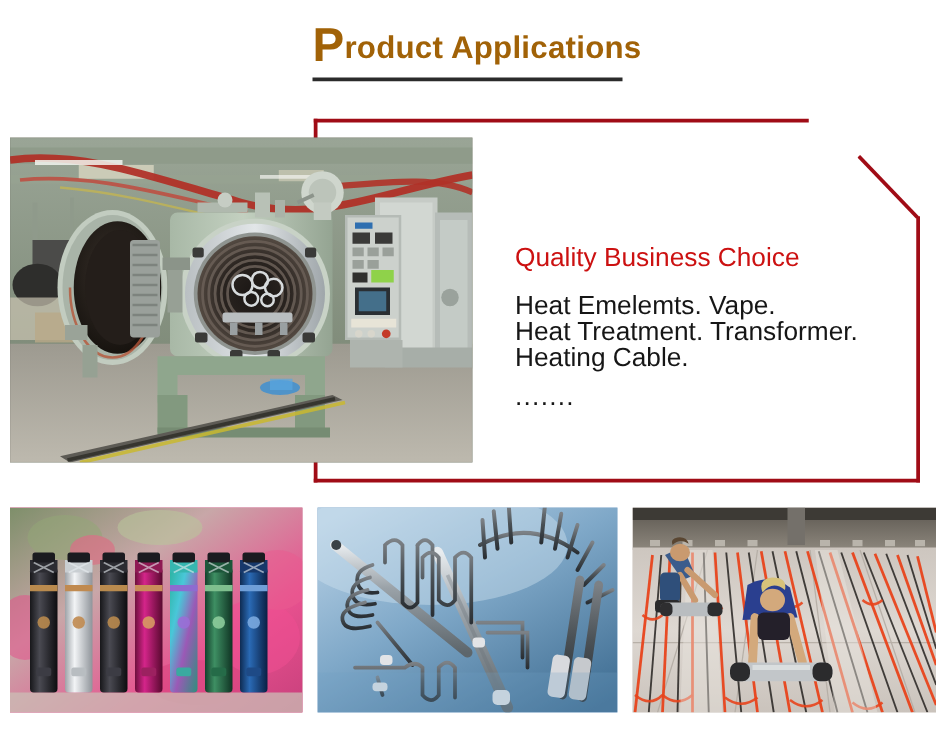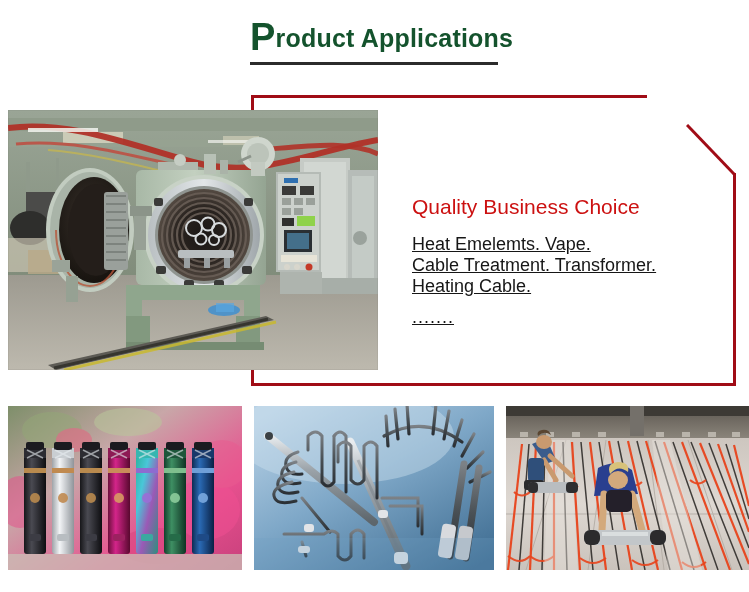--- a/index.html
+++ b/index.html
@@ -21,21 +21,21 @@
     position: absolute;
     left: 0;
     top: 0;
     width: 749px;
     height: 90px;
   }
   #page-title {
     position: absolute;
     left: 250px;
     top: 18px;
-    color: #14532d;
+    color: #a16207;
     font-weight: bold;
     letter-spacing: 0.2px;
     white-space: nowrap;
   }
   #page-title .cap {
     font-size: 38px;
     line-height: 38px;
     vertical-align: -3px;
   }
   #page-title .rest {
@@ -114,23 +114,22 @@
   }
   #hero-headline {
     color: #cc1111;
     font-size: 21px;
     line-height: 30px;
     white-space: nowrap;
   }
   #hero-bullets {
     margin-top: 12px;
     color: #161616;
-    font-size: 18px;
+    font-size: 21px;
     line-height: 21px;
-    text-decoration: underline;
   }
   #hero-bullets .bullet-line { white-space: nowrap; }
   #hero-bullets .bullet-ellipsis {
     margin-top: 10px;
     letter-spacing: 1px;
   }
 
   
   #thumbnail-strip {
     position: absolute;
@@ -336,21 +335,21 @@
     <rect x="208" y="193" width="18" height="9" fill="#5aa6e0" opacity="0.7"></rect>
 
     <rect x="0" y="0" width="370" height="260" fill="none" stroke="#6f6f6a" stroke-width="1" opacity="0.25"></rect>
   </svg>
 </div>
 
 <div id="hero-text">
   <div id="hero-headline">Quality Business Choice</div>
   <div id="hero-bullets">
     <div class="bullet-line">Heat Emelemts. Vape.</div>
-    <div class="bullet-line">Cable Treatment. Transformer.</div>
+    <div class="bullet-line">Heat Treatment. Transformer.</div>
     <div class="bullet-line">Heating Cable.</div>
     <div class="bullet-ellipsis">.......</div>
   </div>
 </div>
 
 <div id="thumbnail-strip">
 
   <div class="thumb" id="thumb-vapes">
     <svg width="234" height="164" viewBox="0 0 234 164">
       <defs>

